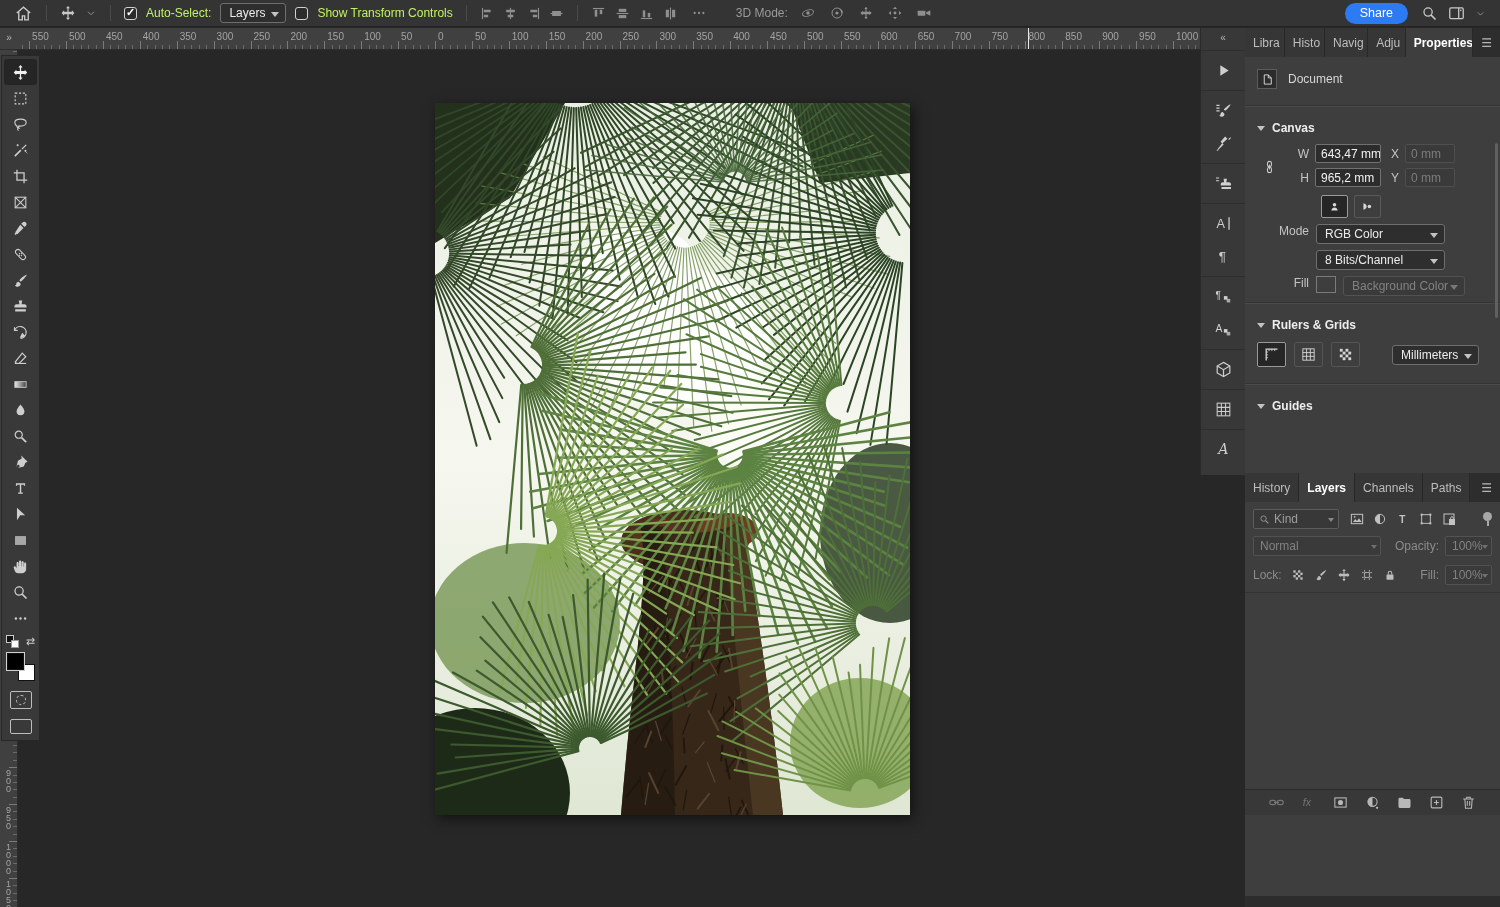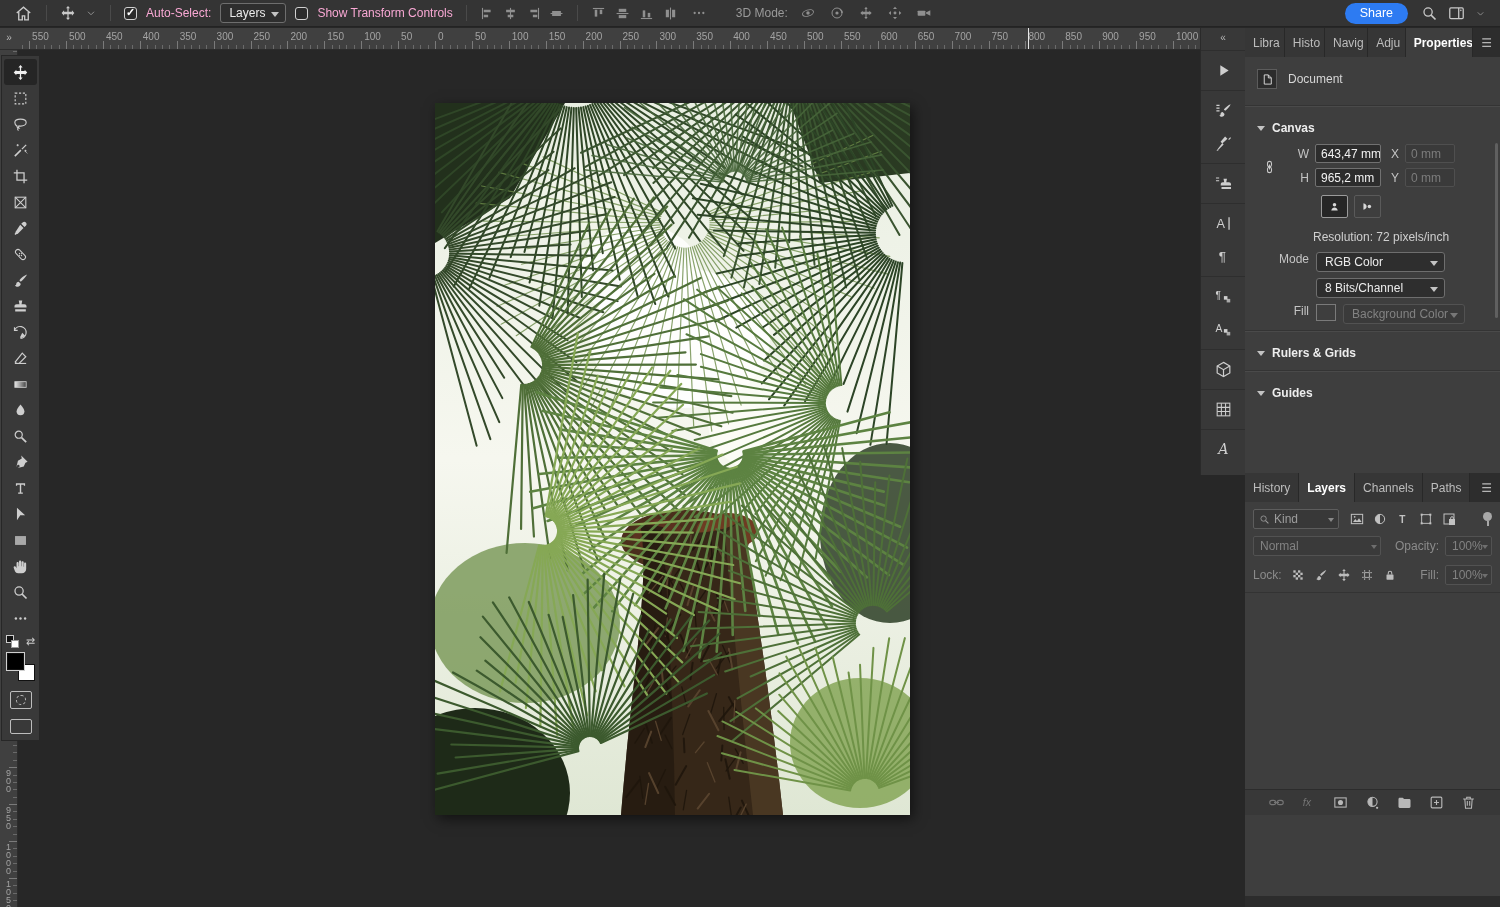--- a/index.html
+++ b/index.html
@@ -7,21 +7,21 @@
   body{font-family:"Liberation Sans",sans-serif}
   .app{position:relative;width:1500px;height:907px;background:#272727;overflow:hidden;font-size:12px;color:#d6d6d6}
 
   
   .obar{position:absolute;left:0;top:0;width:1500px;height:27px;background:#343434;border-bottom:1px solid #232323;display:flex;align-items:center;padding:0 14px;gap:9px;z-index:40}
   .obar .sp{flex:1}
   .vdiv{width:1px;height:16px;background:#4a4a4a;margin:0 4px;flex:none}
   .ic{display:inline-flex;align-items:center;justify-content:center;color:#c9c9c9;flex:none}
   .ic svg{display:block}
   .ic.dim{color:#8f8f8f}
-  .lbl{color:#f9a8d4;white-space:nowrap}
+  .lbl{color:#bef264;white-space:nowrap}
   .lbl.dim{color:#9a9a9a}
   .cb{width:13px;height:13px;border:1.5px solid #d0d0d0;border-radius:3px;background:#2b2b2b;position:relative;flex:none}
   .cb.on::after{content:"\2713";position:absolute;left:1px;top:-2px;font-size:11px;color:#fff;font-weight:bold}
   .sel{position:relative;background:#2e2e2e;border:1px solid #6e6e6e;border-radius:3px;height:20px;display:inline-flex;align-items:center;padding:0 20px 0 8px;color:#ececec;white-space:nowrap;flex:none}
   .sel .car{position:absolute;right:6px;top:8px;border-left:4px solid transparent;border-right:4px solid transparent;border-top:5px solid #c3c3c3}
   .sel.dis{background:#3a3a3a;border-color:#525252;color:#828282}
   .sel.dis .car{border-top-color:#777}
   .pill{background:#2d7bf2;color:#fff;border-radius:11px;height:21px;padding:0 15px;display:inline-flex;align-items:center;font-size:12.5px;flex:none}
 
   
@@ -1811,21 +1811,20 @@
               <use href="#i-portrait"></use>
             </svg>
           </span>
         <span class="obtn">
             <svg width="15" height="15" style="transform:rotate(90deg)">
               <use href="#i-portrait"></use>
             </svg>
           </span>
       </div>
     </div>
-    <div class="res">Resolution: 72 pixels/inch</div>
     <div class="mrow">
       <span class="mlbl">Mode</span>
       <span class="sel selw">
           <span>RGB Color</span>
           <span class="car"></span>
         </span>
     </div>
     <div class="mrow">
       <span class="mlbl"></span>
       <span class="sel selw">
@@ -1839,20 +1838,41 @@
       <span class="sel dis" style="width:122px">
           <span>Background Color</span>
           <span class="car"></span>
         </span>
     </div>
     <div class="hr"></div>
     <div class="sect">
         <span class="chev"></span>
         <span>Rulers &amp; Grids</span>
       </div>
+    <div class="rgrow">
+      <span class="rbtn on">
+          <svg>
+            <use href="#i-rulercorner"></use>
+          </svg>
+        </span>
+      <span class="rbtn">
+          <svg>
+            <use href="#i-grid"></use>
+          </svg>
+        </span>
+      <span class="rbtn">
+          <svg>
+            <use href="#i-checker"></use>
+          </svg>
+        </span>
+      <span class="sel" style="margin-left:24px">
+          <span>Millimeters</span>
+          <span class="car"></span>
+        </span>
+    </div>
     <div class="hr"></div>
     <div class="sect">
         <span class="chev"></span>
         <span>Guides</span>
       </div>
     <div class="sb"></div>
   </div>
 
   <div class="panel layersp">
     <div class="tabbar">

